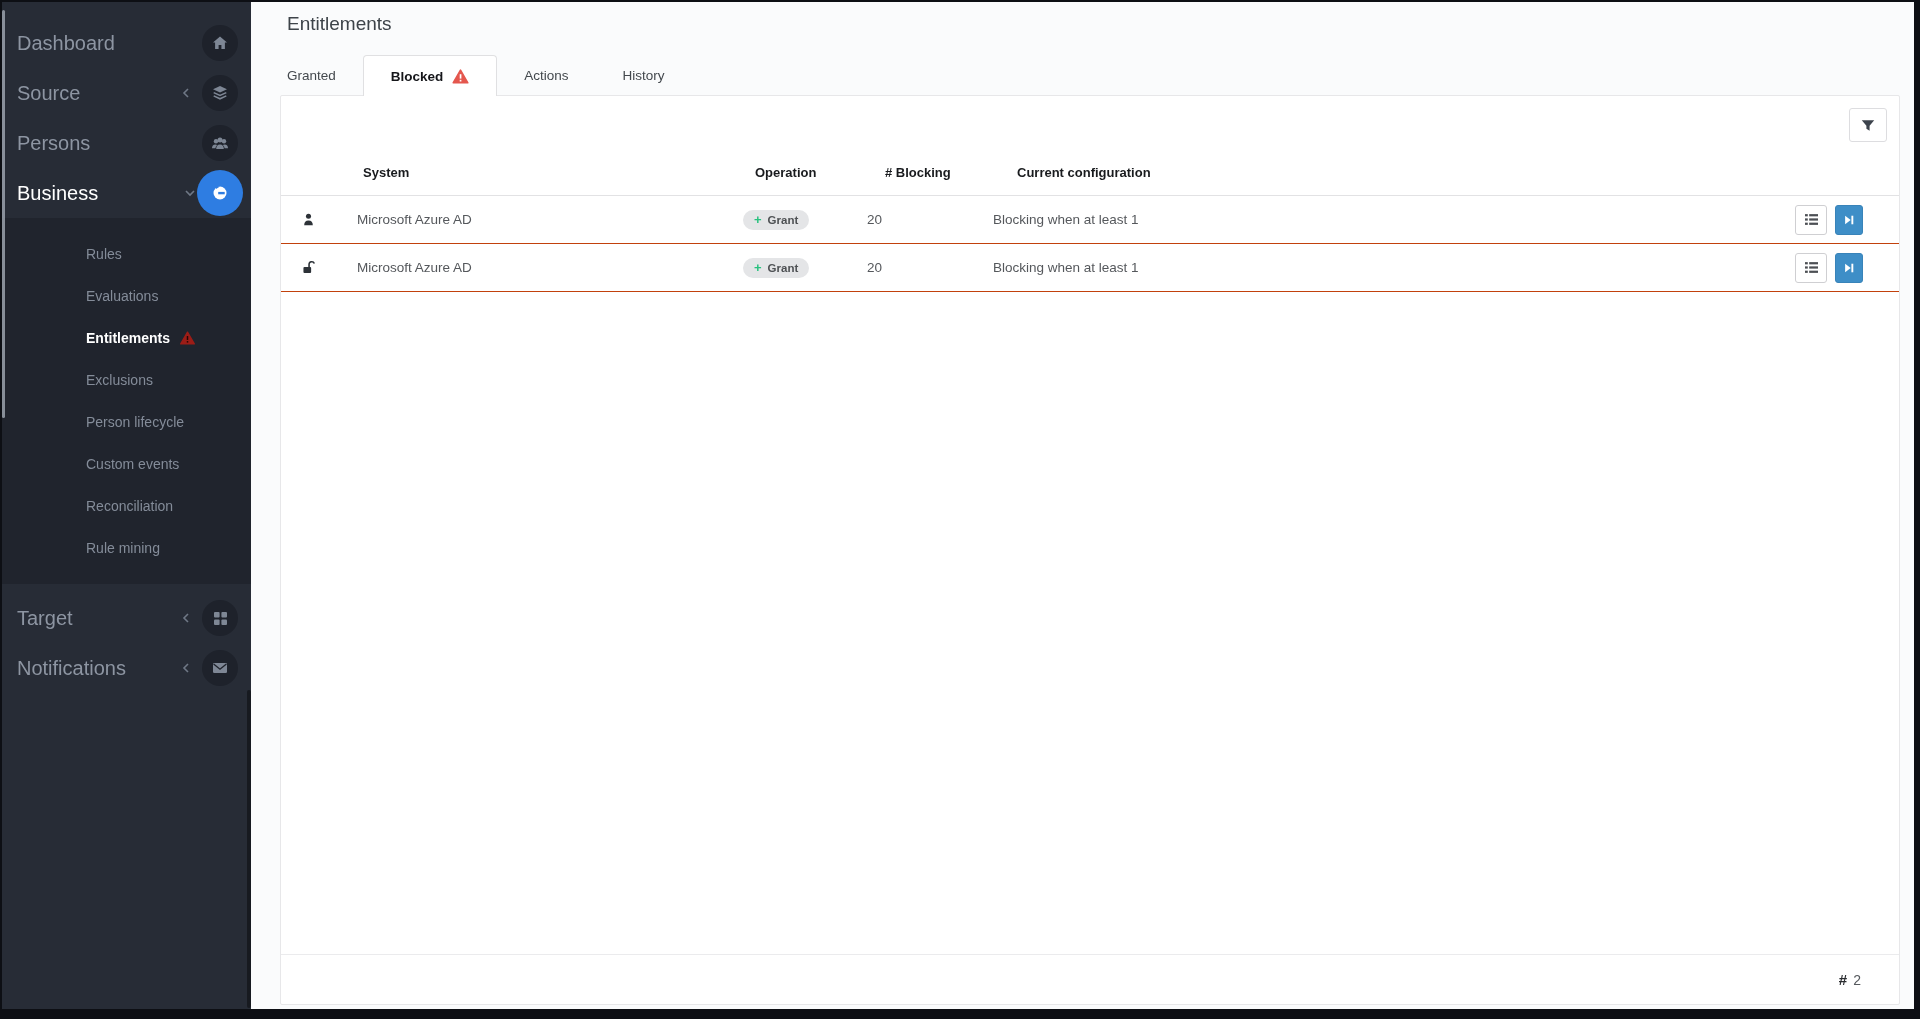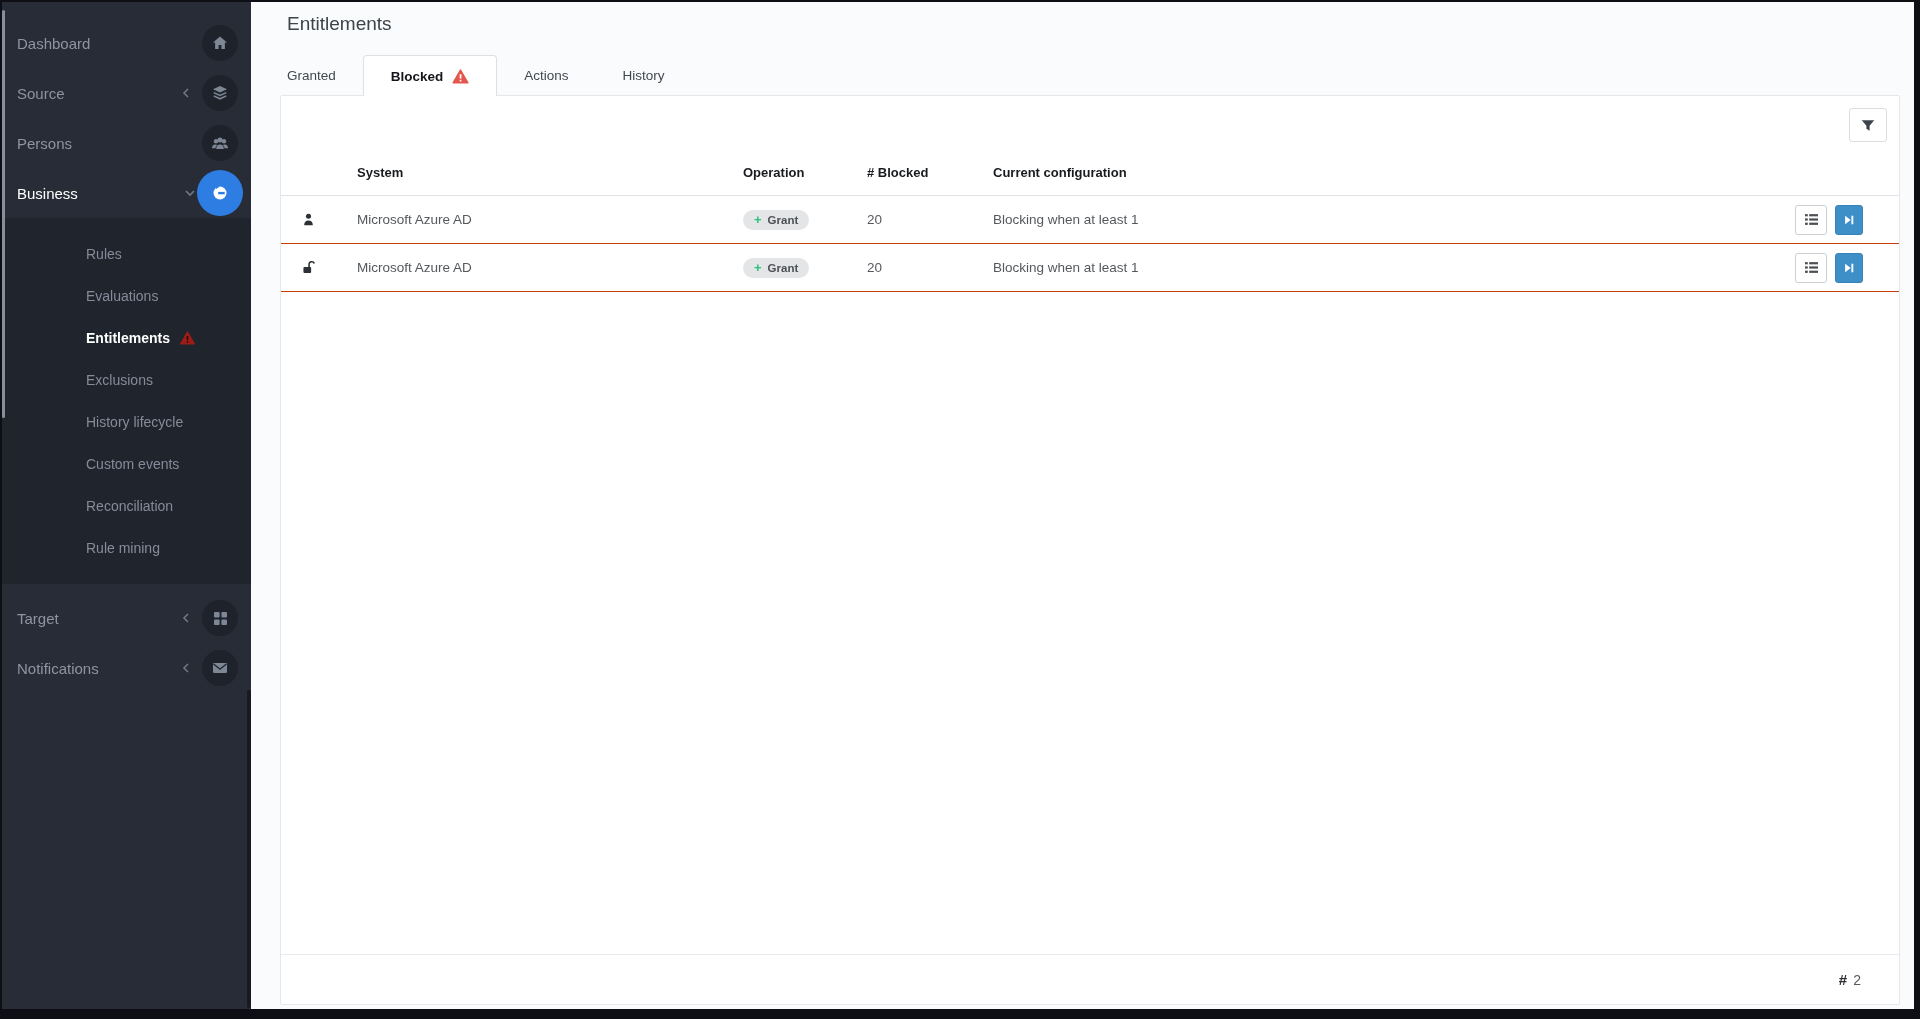--- a/index.html
+++ b/index.html
@@ -5,21 +5,21 @@
   * { margin:0; padding:0; box-sizing:border-box; }
   html,body { width:1920px; height:1019px; overflow:hidden; }
   body { background:#0d0f14; font-family:"Liberation Sans", sans-serif; position:relative; }
 
   .app { position:absolute; left:2px; top:2px; width:1912px; height:1007px; display:flex; background:#fafbfc; overflow:hidden; }
 
   
   .sidebar { width:249px; flex-shrink:0; background:#272c36; position:relative; }
   .nav { padding-top:16px; }
   .nav-item { position:relative; height:50px; display:flex; align-items:center; padding-left:15px;
-              font-size:15px; color:#8d95a2; cursor:pointer; }
+              font-size:20px; color:#8d95a2; cursor:pointer; }
   .nav-item.active-parent { color:#ffffff; }
   .nav-circle { position:absolute; right:13px; top:50%; transform:translateY(-50%);
                 width:36px; height:36px; border-radius:50%; background:#1e222b;
                 display:flex; align-items:center; justify-content:center; color:#7e8795; }
   .nav-circle.blue { width:46px; height:46px; right:8px; background:#2e7de2; color:#ffffff; }
   .nav-chevron { position:absolute; right:60px; top:50%; transform:translateY(-50%); color:#6f7886; display:flex; }
   .nav-chevron.down { right:55px; }
 
   .submenu { background:#20242d; padding:15px 0; }
   .submenu-item { height:42px; display:flex; align-items:center; padding-left:84px;
@@ -46,21 +46,21 @@
           border:1px solid #e7e7e9; border-radius:2px; display:flex; flex-direction:column; z-index:1; }
 
   .filter-btn { position:absolute; top:12px; right:12px; width:38px; height:34px; background:#ffffff;
                 border:1px solid #dddde0; border-radius:3px; display:flex; align-items:center;
                 justify-content:center; color:#3c434c; cursor:pointer; }
 
   .grid-cols { display:grid; grid-template-columns:76px 386px 124px 126px 1fr 140px; align-items:center; }
 
   .card-head { position:relative; height:100px; border-bottom:1px solid #e2e2e4; flex-shrink:0; }
   .col-headers { position:absolute; left:0; right:0; bottom:0; height:46px;
-                 font-weight:bold; font-size:13px; color:#191b1e; }
+                 font-weight:bold; font-size:13px; color:#191b1e;gap:6px; }
 
   .trow { height:48px; border-bottom:1px solid #c2410c; font-size:13.5px; color:#55585c; cursor:pointer; }
   .row-icon { margin-left:20px; color:#2d3238; display:flex; }
 
   .badge { display:inline-flex; align-items:center; gap:6px; height:20px; padding:0 11px;
            background:#e4e5e7; border-radius:10px; font-size:11.5px; font-weight:bold; color:#4e5154; }
   .badge .plus { color:#27c17e; font-size:13px; line-height:1; }
 
   .actions-cell { display:flex; justify-content:flex-end; gap:8px; padding-right:36px; }
   .btn-list { width:32px; height:30px; background:#ffffff; border:1px solid #cfcfd2; border-radius:3px;
@@ -153,21 +153,21 @@
               <path d="M8 1.2 L15.3 13.8 H0.7 Z" fill="#9c1d17" stroke="#9c1d17" stroke-width="1.4" stroke-linejoin="round"></path>
               <rect x="7.2" y="5.4" width="1.6" height="4.2" fill="#240605"></rect>
               <rect x="7.2" y="10.8" width="1.6" height="1.6" fill="#240605"></rect>
             </svg>
         </span>
       </div>
       <div class="submenu-item">
         <span>Exclusions</span>
       </div>
       <div class="submenu-item">
-        <span>History lifecycle</span>
+        <span>Person lifecycle</span>
       </div>
       <div class="submenu-item">
         <span>Custom events</span>
       </div>
       <div class="submenu-item">
         <span>Reconciliation</span>
       </div>
       <div class="submenu-item">
         <span>Rule mining</span>
       </div>
@@ -239,21 +239,21 @@
       <div class="card-head">
         <div class="filter-btn">
           <svg width="16" height="15" viewBox="0 0 18 16" fill="currentColor">
               <path d="M2 2 H16 L10.8 8.2 V14 L7.2 11.6 V8.2 Z"></path>
             </svg>
         </div>
         <div class="col-headers grid-cols">
           <div></div>
           <div>System</div>
           <div>Operation</div>
-          <div># Blocked</div>
+          <div># Blocking</div>
           <div>Current configuration</div>
           <div></div>
         </div>
       </div>
 
       <div class="trow grid-cols">
         <div class="row-icon">
           <svg width="15" height="15" viewBox="0 0 16 16" fill="currentColor">
               <circle cx="8" cy="4.6" r="2.7"></circle>
               <path d="M3.4 14.2 q0 -5.2 4.6 -5.2 q4.6 0 4.6 5.2 z"></path>

